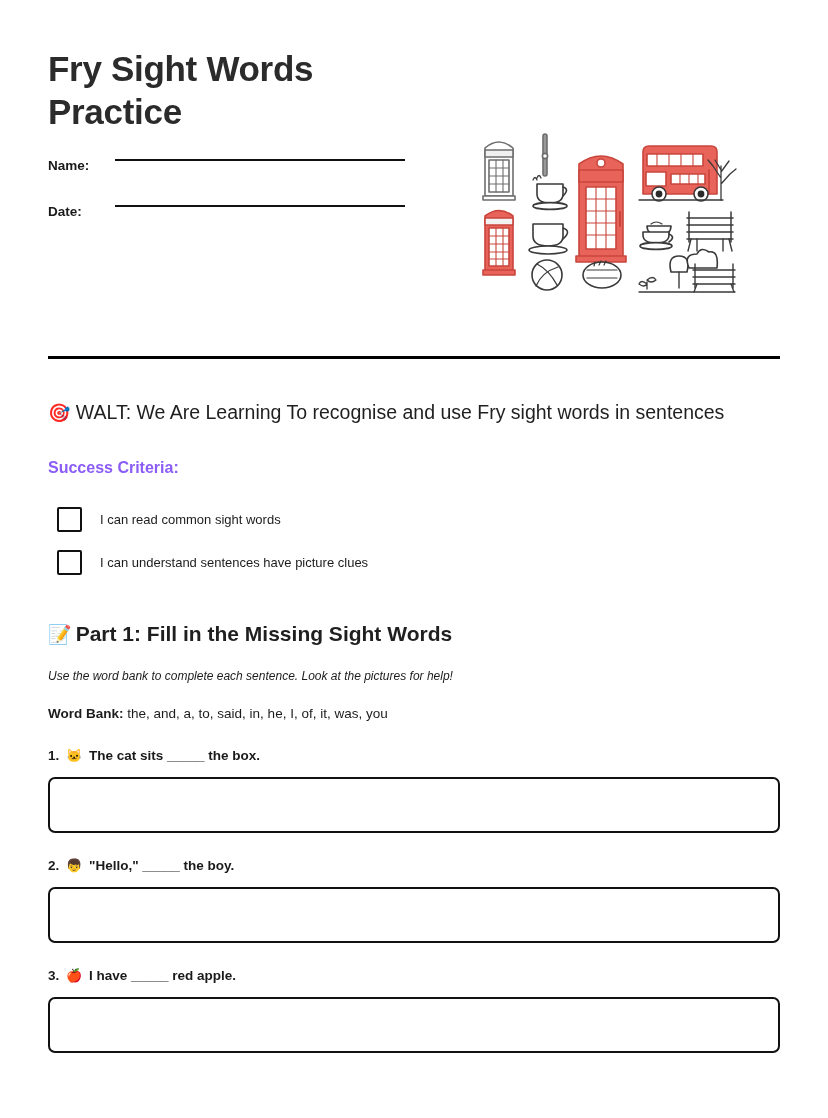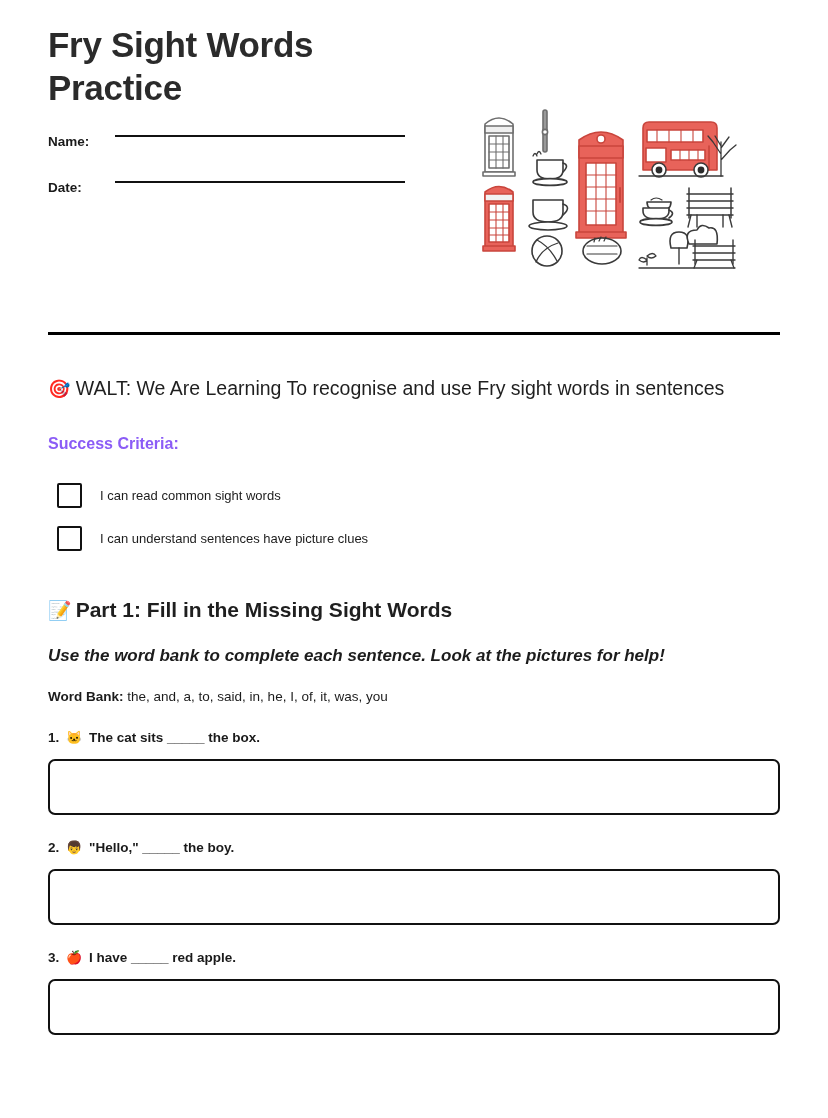--- a/index.html
+++ b/index.html
@@ -21,20 +21,21 @@
     width: 828px;
     height: 1118px;
     padding: 0 48px;
   }
 
   
   .header {
     position: relative;
     padding-top: 24px;
     height: 290px;
+    margin-top: 24px;
   }
   .doc-title {
     font-size: 35px;
     font-weight: bold;
     line-height: 1.22;
     letter-spacing: -0.3px;
     color: #2b2b2b;
     margin: 0;
     width: 330px;
   }
@@ -123,25 +124,24 @@
   .part-heading {
     margin-top: 45px;
     font-size: 21px;
     font-weight: bold;
     color: #1f1f1f;
     line-height: 1.25;
   }
   .part-heading .emoji { font-size: 19px; margin-right: 4px; }
   .instructions {
     margin-top: 22px;
-    font-size: 17px;
+    font-size: 12px;
     font-style: italic;
     color: #1c1c1c;
     line-height: 1.3;
-    font-weight: bold;
   }
   .wordbank {
     margin-top: 21px;
     font-size: 13.5px;
     color: #1c1c1c;
     line-height: 1.3;
   }
   .wordbank .wb-label { font-weight: bold; }
 
   

